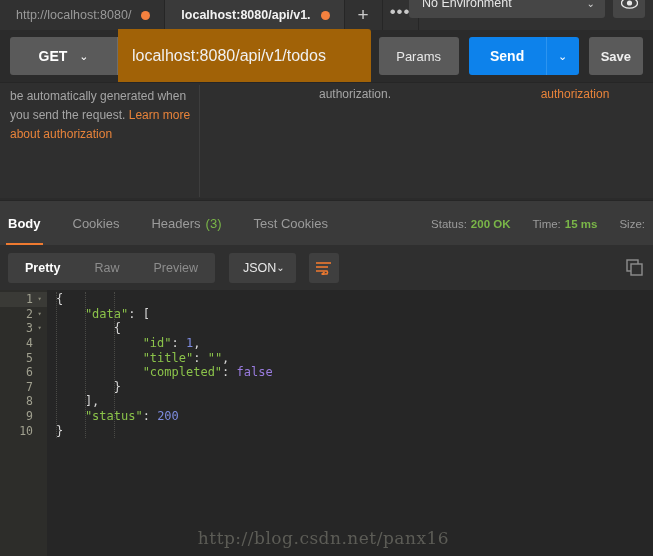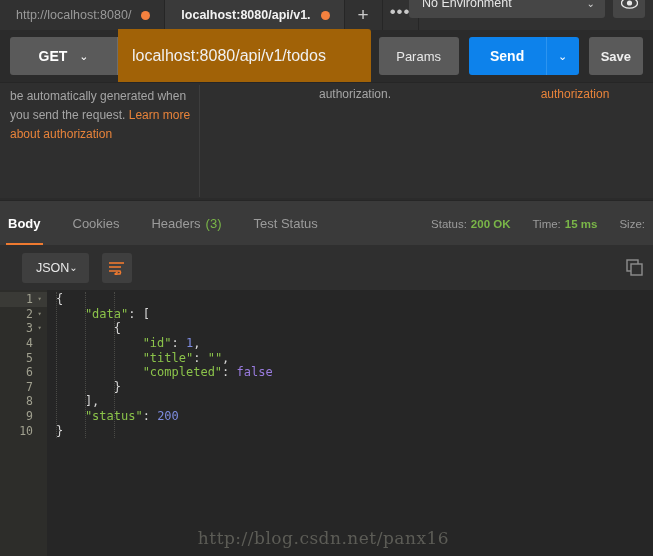--- a/index.html
+++ b/index.html
@@ -288,37 +288,42 @@
         <span>Body</span>
       </div>
       <div class="rt">
         <span>Cookies</span>
       </div>
       <div class="rt">
         <span>Headers</span>
         <span class="count">(3)</span>
       </div>
       <div class="rt">
-        <span>Test Status</span>
+        <span>Test Cookies</span>
       </div>
     </div>
     <div class="meta">
       <div>
         <span>Status:</span><b>200 OK</b>
       </div>
       <div>
         <span>Time:</span><b>15 ms</b>
       </div>
       <div>
         <span>Size:</span>
       </div>
     </div>
   </div>
 
   <div class="viewbar">
+    <div class="seg">
+      <div class="seg-item active">Pretty</div>
+      <div class="seg-item">Raw</div>
+      <div class="seg-item">Preview</div>
+    </div>
     <div class="fmt-select">
       <span>JSON</span>
       <span class="fmt-caret">⌄</span>
     </div>
     <div class="wrap-btn">
       <svg width="17" height="14" viewBox="0 0 17 14">
         <line x1="1" y1="2" x2="16" y2="2" stroke="#ef7a30" stroke-width="1.6"></line>
         <line x1="1" y1="6" x2="13" y2="6" stroke="#ef7a30" stroke-width="1.6"></line>
         <path d="M1 10 H12 a2.5 2.5 0 0 1 0 3 H8" fill="none" stroke="#ef7a30" stroke-width="1.6"></path>
         <path d="M9.5 11 L7.2 13 L9.5 14.6" fill="none" stroke="#ef7a30" stroke-width="1.6"></path>

